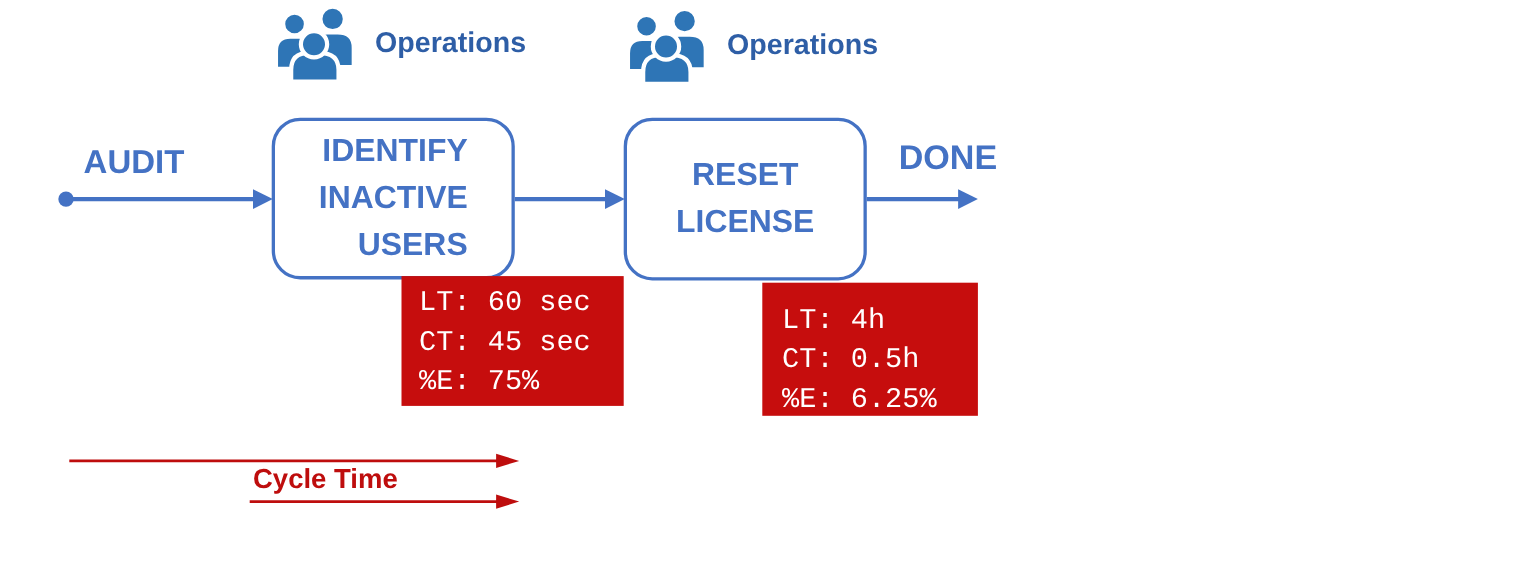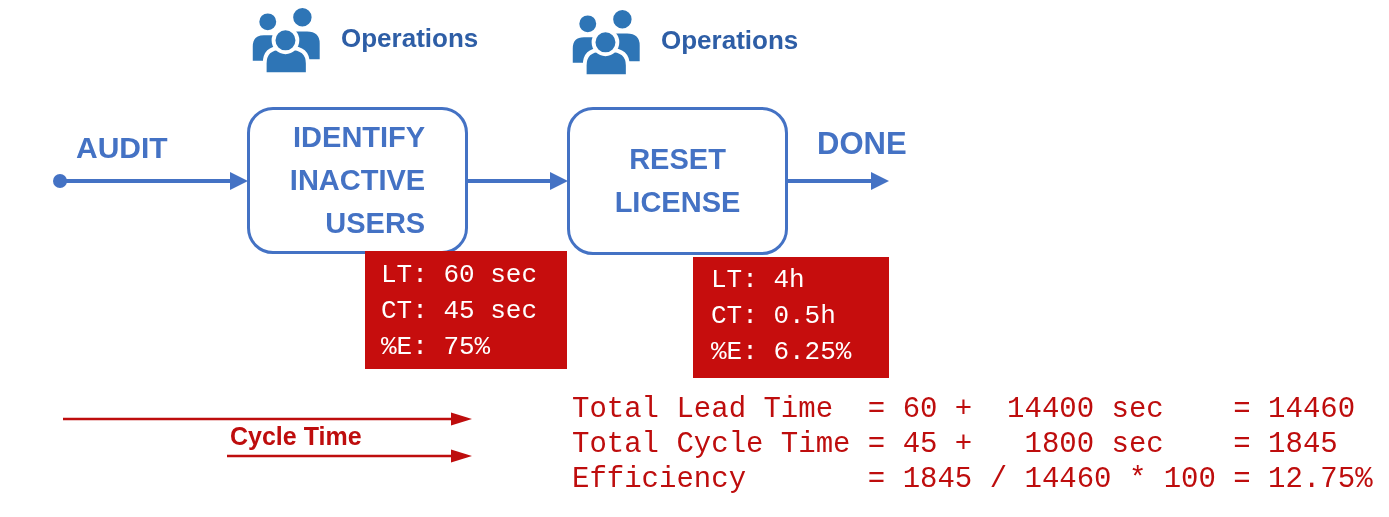--- a/index.html
+++ b/index.html
@@ -47,21 +47,21 @@
   .metric-box{
     position:absolute;
     background:var(--metric-red);
     color:#fff;
     font-family:"Liberation Mono",monospace;
     font-size:26px;line-height:36px;
     white-space:pre-line;
     box-sizing:border-box;
   }
   #metrics1{left:321px;top:251px;width:202px;height:118px;padding:6px 0 0 16px;}
-  #metrics2{left:649px;top:257px;width:196px;height:121px;padding:5px 0 0 18px;}
+  #metrics2{left:649px;top:257px;width:196px;height:121px;padding:16px 0 0 18px;}
 
   .timeline-label{
     position:absolute;
     color:var(--text-red);
     font-weight:700;font-size:25px;white-space:nowrap;
   }
   #lead-label{left:16px;top:385px;}
   #cycle-label{left:186px;top:422px;}
 
   .calc{
@@ -140,19 +140,14 @@
 
   <div class="metric-box" id="metrics1">LT: 60 sec
 CT: 45 sec
 %E: 75%</div>
   <div class="metric-box" id="metrics2">LT: 4h
 CT: 0.5h
 %E: 6.25%</div>
 
   <div class="timeline-label" id="cycle-label">Cycle Time</div>
 
-  <div class="calc">
-    <div class="calc-line">Total Lead Time  = 60 +  14400 sec    = 14460</div>
-    <div class="calc-line">Total Cycle Time = 45 +   1800 sec    = 1845</div>
-    <div class="calc-line">Efficiency       = 1845 / 14460 * 100 = 12.75%</div>
-  </div>
 
 </div>
 
 </body></html>

